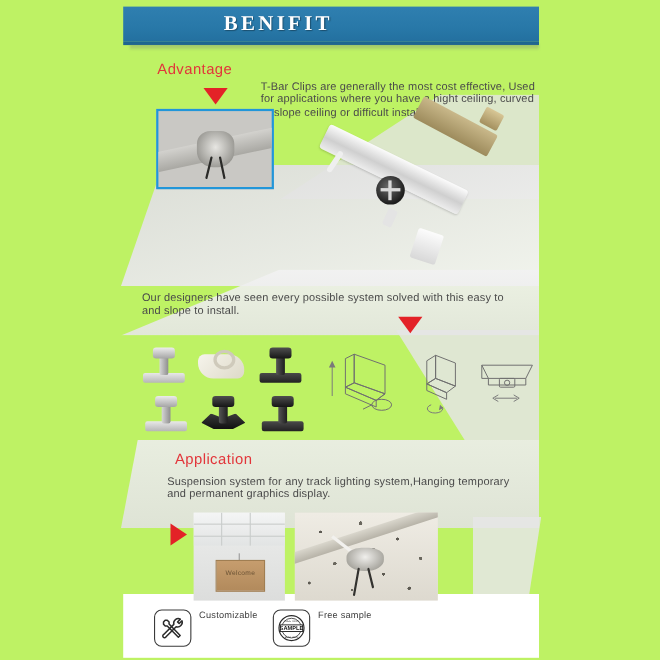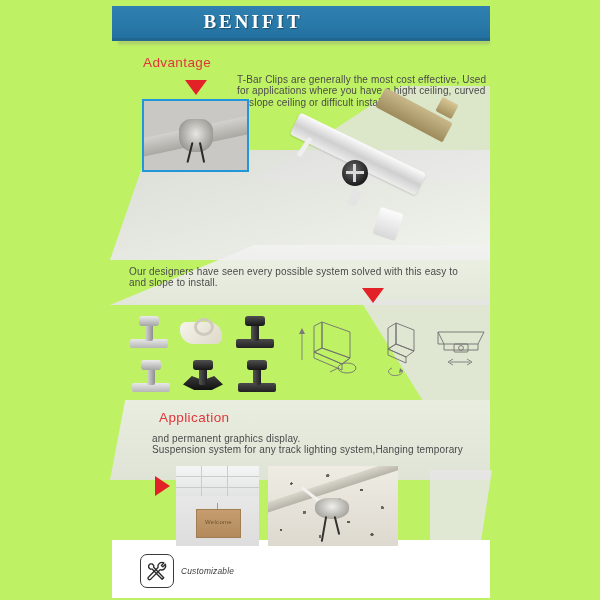--- a/index.html
+++ b/index.html
@@ -270,21 +270,21 @@
   #app-photo-2 .cord2{
     position:absolute;left:52%;top:62%;width:2px;height:24%;
     background:#33322f;transform:rotate(-14deg);border-radius:2px;
   }
 
   
   #features{
     position:absolute;left:140px;top:552px;width:330px;height:38px;
     display:flex;align-items:center;
   }
-  .feature{display:flex;align-items:center;margin-right:14px;font-style:italic;}
+  .feature{display:flex;margin-right:14px;}
   .feat-icon{
     width:34px;height:34px;border:1.6px solid #3a3a3a;border-radius:7px;
     display:flex;align-items:center;justify-content:center;
     background:#fff;box-sizing:border-box;
   }
   .feat-label{
     margin-left:7px;font-size:8.4px;color:#3c3c3c;white-space:nowrap;
     letter-spacing:.2px;
   }
 </style>
@@ -404,22 +404,22 @@
         <path d="M179 41 L184 44 L179 47" fill="none" stroke="#7a7a7a"></path>
       </g>
     </svg>
   </div>
 
   <div class="sec-head" id="head-application">Application</div>
 
   <div class="tri-right" id="tri-app"></div>
 
   <div class="body-text" id="text-application">
+    <div>Suspension system for any track lighting system,Hanging temporary</div>
     <div>and permanent graphics display.</div>
-    <div>Suspension system for any track lighting system,Hanging temporary</div>
   </div>
 
   <div id="app-photo-1">
     <div class="ceil"></div>
     <div class="gl" style="top:12%"></div>
     <div class="gl" style="top:26%"></div>
     <div class="gv" style="left:30%"></div>
     <div class="gv" style="left:62%"></div>
     <div class="hang"></div>
     <div class="sign">
@@ -443,16 +443,29 @@
         <svg width="22" height="22" viewBox="0 0 24 24">
           <g stroke="#2b2b2b" stroke-width="1.5" fill="none" stroke-linecap="round" stroke-linejoin="round">
             <path d="M4.5 4.2 L6.6 4.2 L8.4 6.0 L8.4 8.0 L17.5 17.4 L19.4 19.3 L17.6 21.0 L15.7 19.1 L6.6 9.9 L4.6 9.9 L2.9 8.1 L2.9 6.0 Z"></path>
             <path d="M19.6 3.1 L16.8 5.9 L18.4 7.5 L21.2 4.7 A4.6 4.6 0 0 1 15.4 10.6 L5.4 20.6 A1.7 1.7 0 1 1 3.1 18.3 L13.1 8.3 A4.6 4.6 0 0 1 19.6 3.1 Z"></path>
           </g>
         </svg>
       </div>
       <span class="feat-label">Customizable</span>
     </div>
 
+    <div class="feature">
+      <div class="feat-icon">
+        <svg width="26" height="26" viewBox="0 0 32 32">
+          <circle cx="16" cy="16" r="14" fill="none" stroke="#2b2b2b" stroke-width="1.3"></circle>
+          <circle cx="16" cy="16" r="11" fill="none" stroke="#2b2b2b" stroke-width="0.9"></circle>
+          <rect x="3.5" y="12.4" width="25" height="7.4" fill="#ffffff" stroke="#2b2b2b" stroke-width="1.1"></rect>
+          <text x="16" y="18.2" font-family="'Liberation Sans',sans-serif" font-size="6.4" font-weight="bold" text-anchor="middle" fill="#1c1c1c">SAMPLE</text>
+          <text x="16" y="9" font-family="'Liberation Sans',sans-serif" font-size="3" text-anchor="middle" fill="#3a3a3a">FREE TRIAL</text>
+          <text x="16" y="27.2" font-family="'Liberation Sans',sans-serif" font-size="3" text-anchor="middle" fill="#3a3a3a">BEST 2020</text>
+        </svg>
+      </div>
+      <span class="feat-label">Free sample</span>
+    </div>
 
 
   </div>
 </div>
 
 </body></html>

